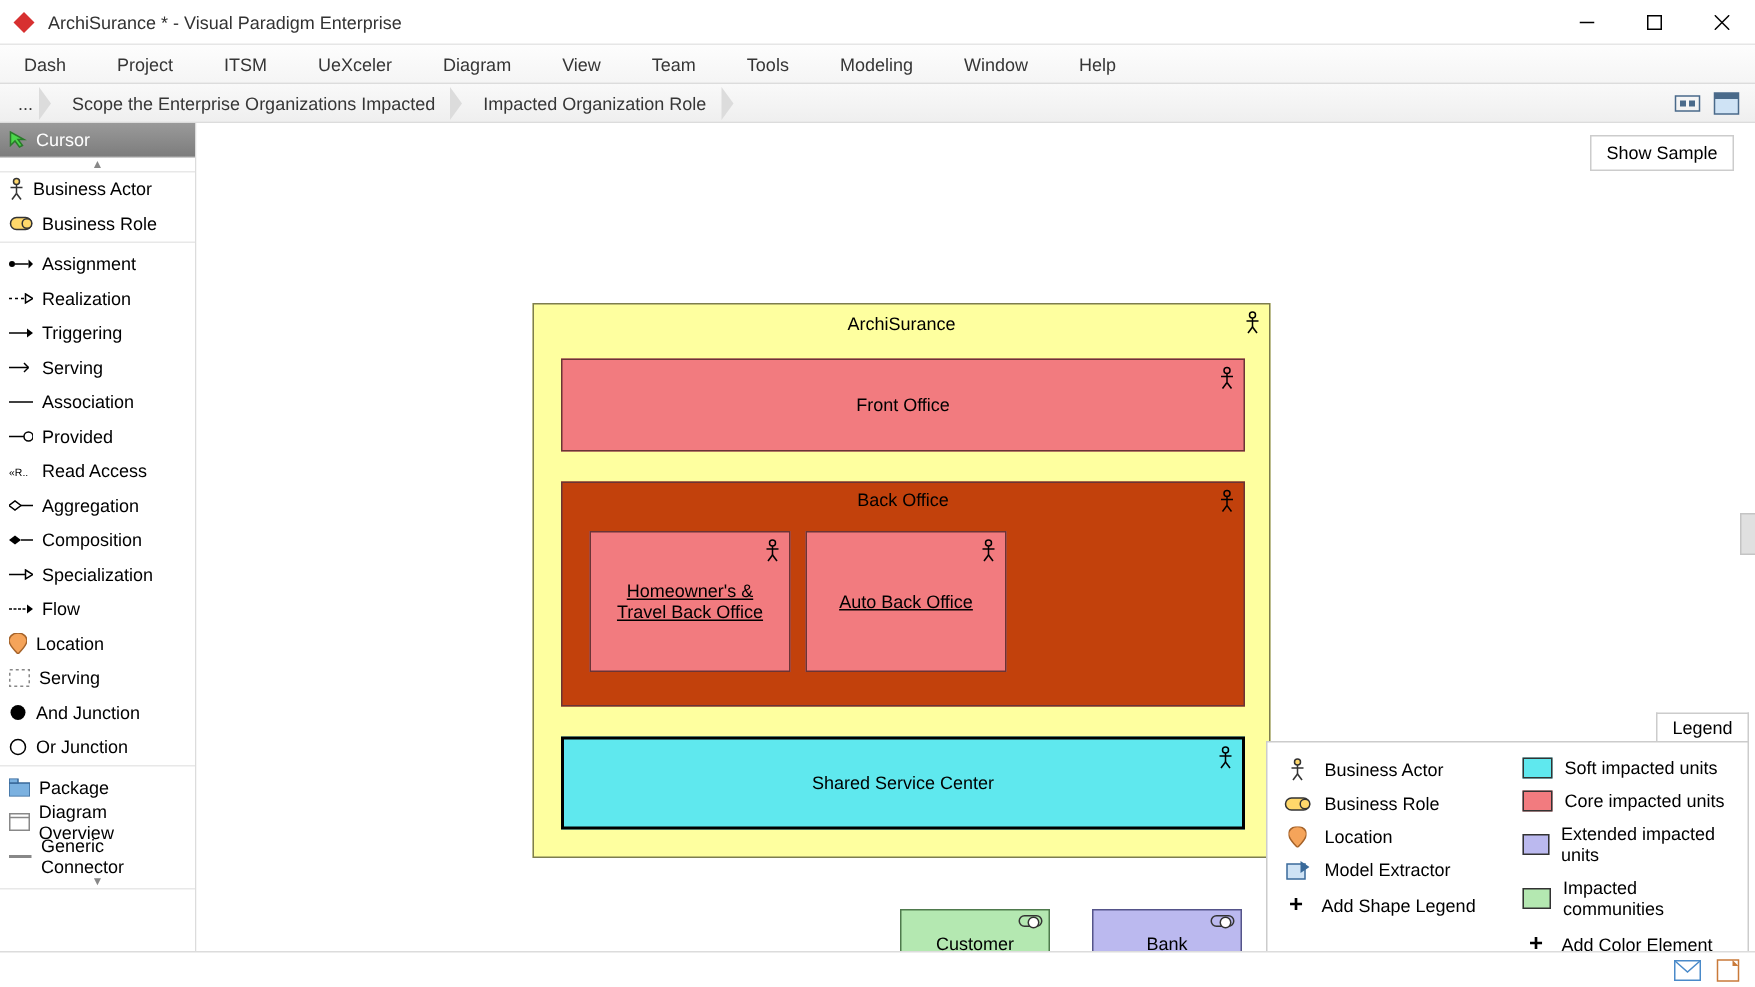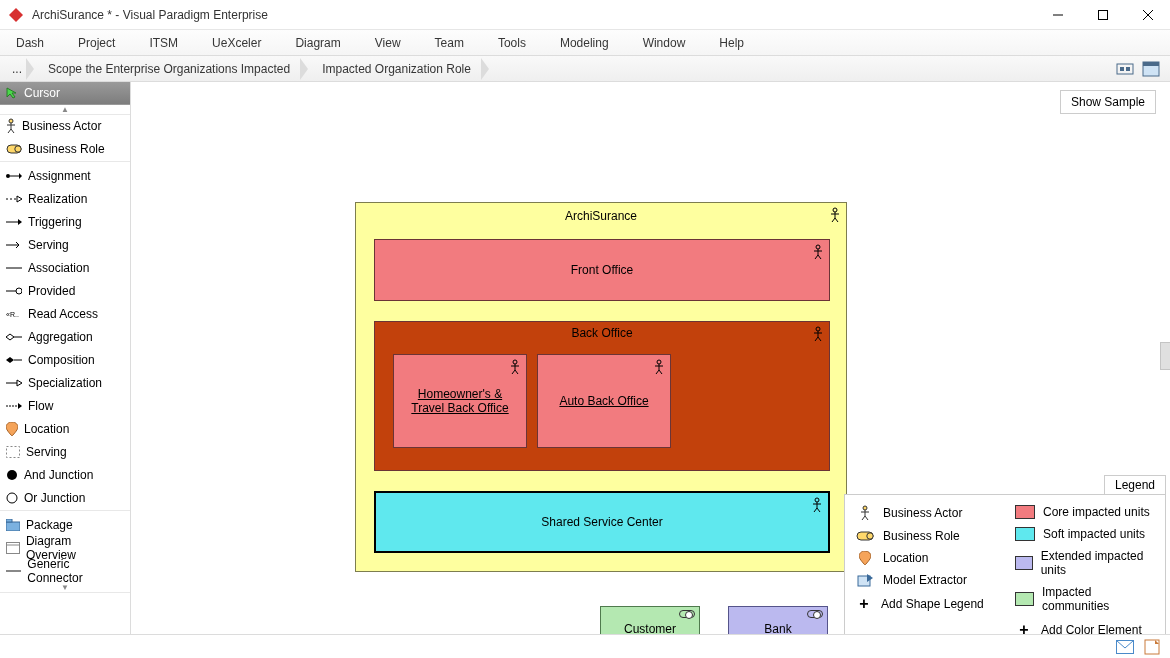--- a/index.html
+++ b/index.html
@@ -402,26 +402,26 @@
                 </span>
                 <span>Model Extractor</span>
               </div>
             <div class="legend-item">
                 <span class="plus">+</span>
                 <span>Add Shape Legend</span>
               </div>
           </div>
           <div>
             <div class="legend-item">
+                <span class="swatch" style="background:#5fe8ee"></span>
+                <span>Soft impacted units</span>
+              </div>
+            <div class="legend-item">
                 <span class="swatch" style="background:#f27b7f"></span>
                 <span>Core impacted units</span>
-              </div>
-            <div class="legend-item">
-                <span class="swatch" style="background:#5fe8ee"></span>
-                <span>Soft impacted units</span>
               </div>
             <div class="legend-item">
                 <span class="swatch" style="background:#bbb9ef"></span>
                 <span>Extended impacted units</span>
               </div>
             <div class="legend-item">
                 <span class="swatch" style="background:#b4e8b1"></span>
                 <span>Impacted communities</span>
               </div>
             <div class="legend-item">

